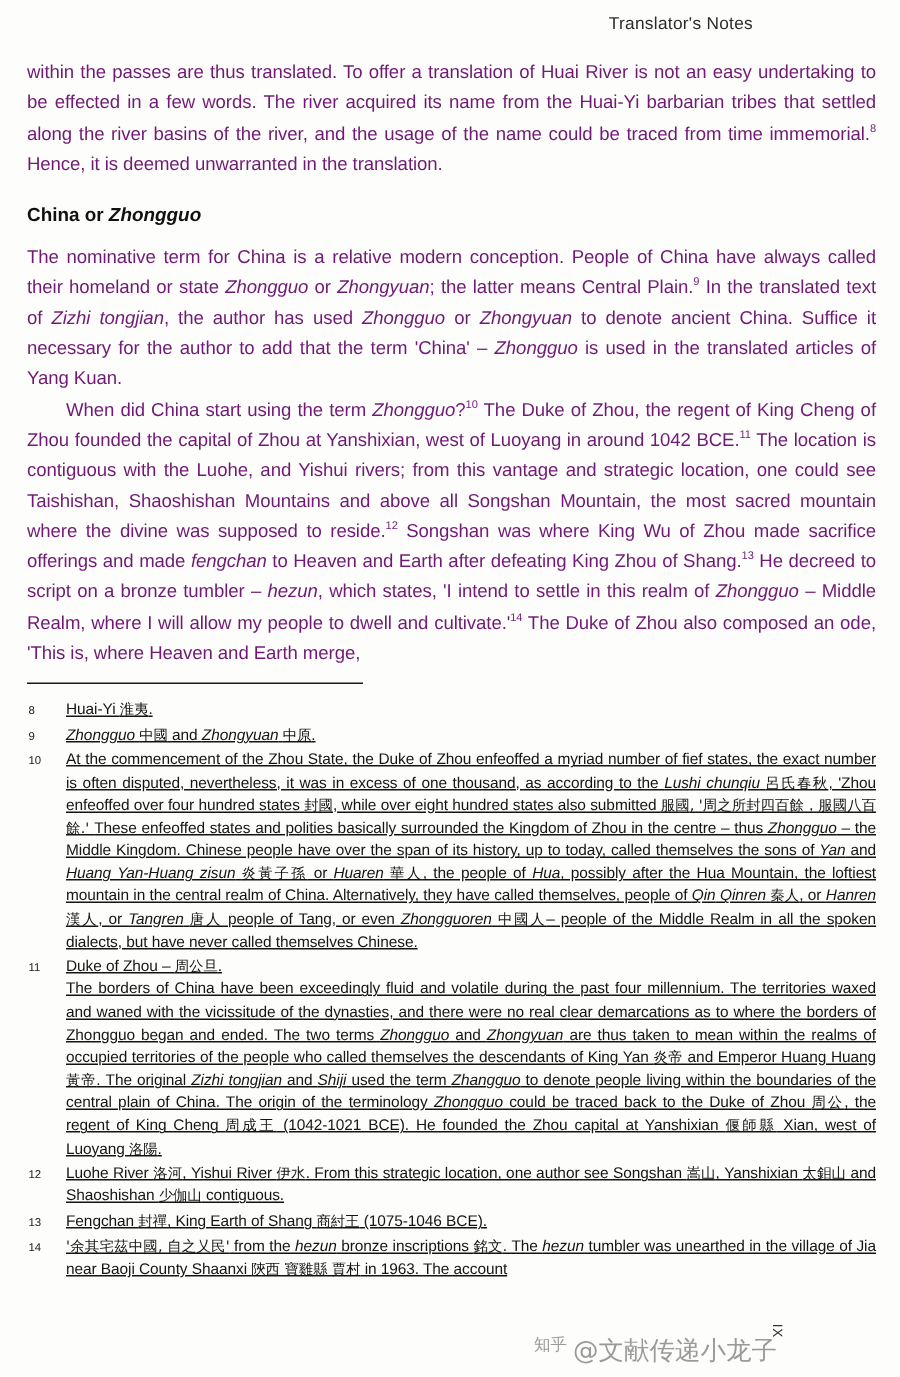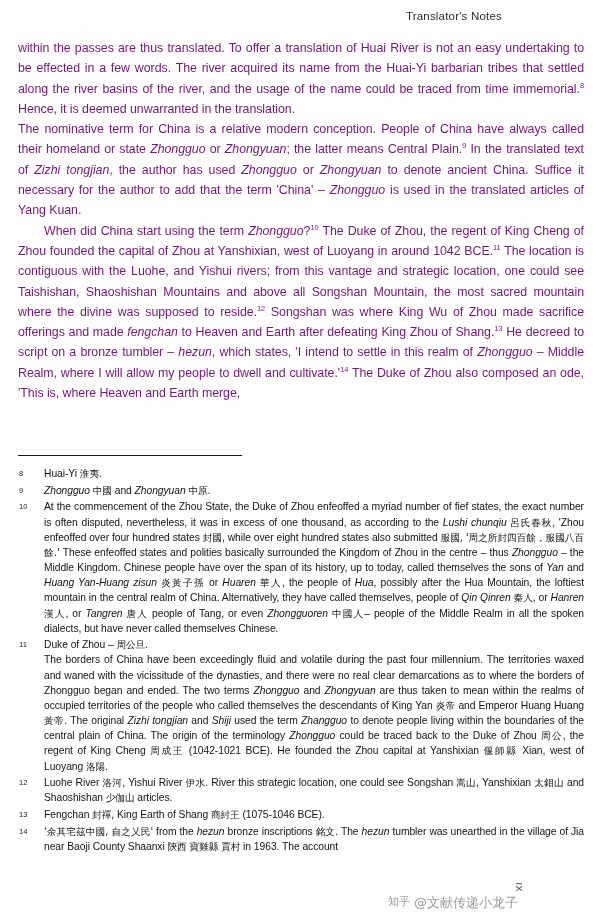--- a/index.html
+++ b/index.html
@@ -88,20 +88,21 @@
     padding-left: 1px;
     box-sizing: border-box;
   }
   .note-body {
     flex: 1 1 auto;
     font-size: 10.3px;
     line-height: 15.15px;
     text-align: justify;
     color: #141414;
     letter-spacing: -0.05px;
+    text-decoration: underline;
   }
   .note-body i { font-style: italic; }
   .cjk { font-family: "DejaVu Sans", sans-serif; font-size: 9.6px; }
   sup {
     font-size: 7.4px;
     vertical-align: super;
     line-height: 0;
   }
   .folio {
     position: absolute;
@@ -122,35 +123,36 @@
     color: #9a9a9a;
     display: flex;
     align-items: flex-start;
     gap: 4px;
   }
   .wm-logo {
     font-size: 11px;
     color: #9a9a9a;
   }
   .wm-at {
-    font-size: 13px;
+    font-size: 17px;
     color: #9a9a9a;
   }
 </style>
 </head>
 <body>
 
 <div class="page">
 
   <div class="running-head">Translator's Notes</div>
 
   <div class="body-col">
 
     <p class="body"><span>within the passes are thus translated. To offer a translation of Huai River is not an easy undertaking to be effected in a few words. The river acquired its name from the Huai-Yi barbarian tribes that settled along the river basins of the river, and the usage of the name could be traced from time immemorial.</span><sup>8</sup><span> Hence, it is deemed unwarranted in the translation.</span></p>
 
+    <h2 class="section"><span>China or </span><i>Zhongguo</i></h2>
 
     <p class="body"><span>The nominative term for China is a relative modern conception. People of China have always called their homeland or state </span><i>Zhongguo</i><span> or </span><i>Zhongyuan</i><span>; the latter means Central Plain.</span><sup>9</sup><span> In the translated text of </span><i>Zizhi tongjian</i><span>, the author has used </span><i>Zhongguo</i><span> or </span><i>Zhongyuan</i><span> to denote ancient China. Suffice it necessary for the author to add that the term 'China' – </span><i>Zhongguo</i><span> is used in the translated articles of Yang Kuan.</span></p>
 
     <p class="body indent"><span>When did China start using the term </span><i>Zhongguo</i><span>?</span><sup>10</sup><span> The Duke of Zhou, the regent of King Cheng of Zhou founded the capital of Zhou at Yanshixian, west of Luoyang in around 1042 BCE.</span><sup>11</sup><span> The location is contiguous with the Luohe, and Yishui rivers; from this vantage and strategic location, one could see Taishishan, Shaoshishan Mountains and above all Songshan Mountain, the most sacred mountain where the divine was supposed to reside.</span><sup>12</sup><span> Songshan was where King Wu of Zhou made sacrifice offerings and made </span><i>fengchan</i><span> to Heaven and Earth after defeating King Zhou of Shang.</span><sup>13</sup><span> He decreed to script on a bronze tumbler – </span><i>hezun</i><span>, which states, 'I intend to settle in this realm of </span><i>Zhongguo</i><span> – Middle Realm, where I will allow my people to dwell and cultivate.'</span><sup>14</sup><span> The Duke of Zhou also composed an ode, 'This is, where Heaven and Earth merge,</span></p>
 
   </div>
 
   <div class="rule"></div>
 
   <div class="notes" id="notes-container">
@@ -165,21 +167,21 @@
       <div class="note">
         <div class="note-num">10</div>
         <div class="note-body"><span>At the commencement of the Zhou State, the Duke of Zhou enfeoffed a myriad number of fief states, the exact number is often disputed, nevertheless, it was in excess of one thousand, as according to the </span><i>Lushi chunqiu</i><span> </span><span class="cjk">呂氏春秋</span><span>, 'Zhou enfeoffed over four hundred states </span><span class="cjk">封國</span><span>, while over eight hundred states also submitted </span><span class="cjk">服國</span><span class="cjk">, '周之所封四百餘，服國八百餘.' </span><span>These enfeoffed states and polities basically surrounded the Kingdom of Zhou in the centre – thus </span><i>Zhongguo</i><span> – the Middle Kingdom. Chinese people have over the span of its history, up to today, called themselves the sons of </span><i>Yan</i><span> and </span><i>Huang Yan-Huang zisun</i><span> </span><span class="cjk">炎黃子孫</span><span> or </span><i>Huaren</i><span> </span><span class="cjk">華人</span><span>, the people of </span><i>Hua</i><span>, possibly after the Hua Mountain, the loftiest mountain in the central realm of China. Alternatively, they have called themselves, people of </span><i>Qin</i><span> </span><i>Qinren</i><span> </span><span class="cjk">秦人</span><span>, or </span><i>Hanren</i><span> </span><span class="cjk">漢人</span><span>, or </span><i>Tangren</i><span> </span><span class="cjk">唐人</span><span> people of Tang, or even </span><i>Zhongguoren</i><span> </span><span class="cjk">中國人</span><span>– people of the Middle Realm in all the spoken dialects, but have never called themselves Chinese.</span></div>
       </div>
       <div class="note">
         <div class="note-num">11</div>
         <div class="note-body"><span>Duke of Zhou – </span><span class="cjk">周公旦</span><span>.</span><br><span>The borders of China have been exceedingly fluid and volatile during the past four millennium. The territories waxed and waned with the vicissitude of the dynasties, and there were no real clear demarcations as to where the borders of Zhongguo began and ended. The two terms </span><i>Zhongguo</i><span> and </span><i>Zhongyuan</i><span> are thus taken to mean within the realms of occupied territories of the people who called themselves the descendants of King Yan </span><span class="cjk">炎帝</span><span> and Emperor Huang Huang </span><span class="cjk">黃帝</span><span>. The original </span><i>Zizhi tongjian</i><span> and </span><i>Shiji</i><span> used the term </span><i>Zhangguo</i><span> to denote people living within the boundaries of the central plain of China. The origin of the terminology </span><i>Zhongguo</i><span> could be traced back to the Duke of Zhou </span><span class="cjk">周公</span><span>, the regent of King Cheng </span><span class="cjk">周成王</span><span> (1042-1021 BCE). He founded the Zhou capital at Yanshixian </span><span class="cjk">偃師縣</span><span> Xian, west of Luoyang </span><span class="cjk">洛陽</span><span>.</span></div>
       </div>
       <div class="note">
         <div class="note-num">12</div>
-        <div class="note-body"><span>Luohe River </span><span class="cjk">洛河</span><span>, Yishui River </span><span class="cjk">伊水</span><span>. River this strategic location, one could see Songshan </span><span class="cjk">嵩山</span><span>, Yanshixian </span><span class="cjk">太鉬山</span><span> and Shaoshishan </span><span class="cjk">少伽山</span><span> articles.</span></div>
+        <div class="note-body"><span>Luohe River </span><span class="cjk">洛河</span><span>, Yishui River </span><span class="cjk">伊水</span><span>. From this strategic location, one author see Songshan </span><span class="cjk">嵩山</span><span>, Yanshixian </span><span class="cjk">太鉬山</span><span> and Shaoshishan </span><span class="cjk">少伽山</span><span> contiguous.</span></div>
       </div>
       <div class="note">
         <div class="note-num">13</div>
         <div class="note-body"><span>Fengchan </span><span class="cjk">封禪</span><span>, King Earth of Shang </span><span class="cjk">商紂王</span><span> (1075-1046 BCE).</span></div>
       </div>
       <div class="note">
         <div class="note-num">14</div>
         <div class="note-body"><span class="cjk">'余其宅茲中國, 自之乂民'</span><span> from the </span><i>hezun</i><span> bronze inscriptions </span><span class="cjk">銘文</span><span>. The </span><i>hezun</i><span> tumbler was unearthed in the village of Jia near Baoji County Shaanxi </span><span class="cjk">陝西 寶雞縣 賈村</span><span> in 1963. The account</span></div>
       </div>
     </div>

